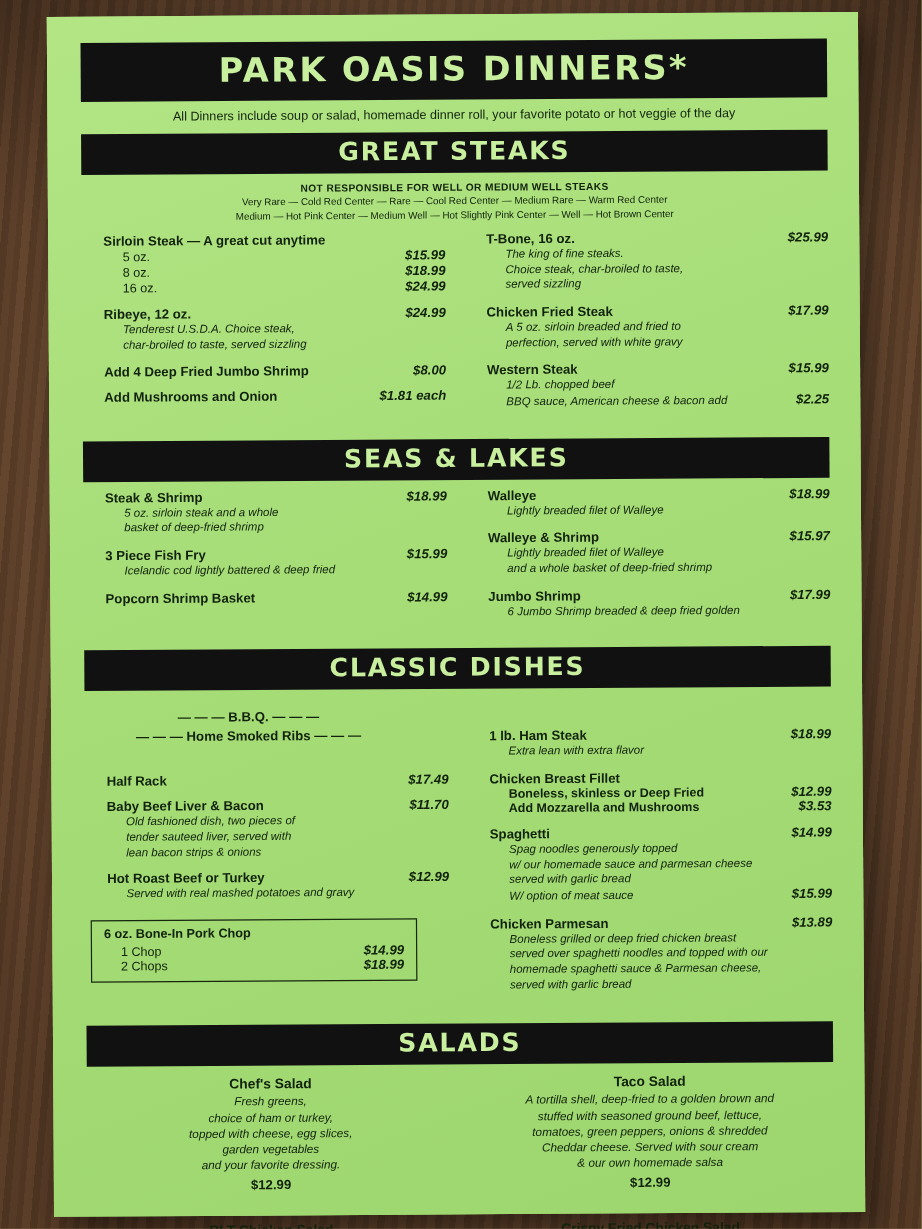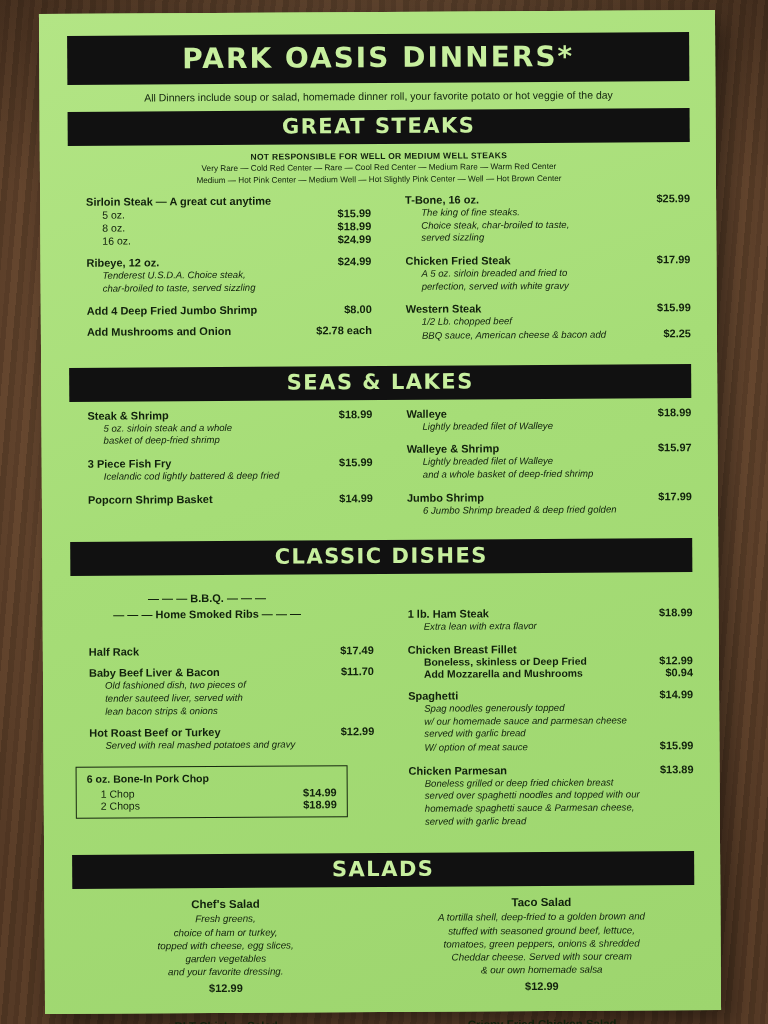--- a/index.html
+++ b/index.html
@@ -116,20 +116,21 @@
     font-size: 11px;
     font-weight: bold;
     flex: 1;
     padding-left: 18px;
   }
   .pr {
     font-size: 11px;
     font-weight: bold;
     white-space: nowrap;
     padding-left: 8px;
+    font-style: italic;
   }
   .desc {
     font-size: 9.6px;
     font-style: italic;
     line-height: 1.32;
     padding-left: 34px;
     margin-top: 1px;
   }
   .sizes {
     padding-left: 34px;
@@ -253,21 +254,21 @@
         <div class="item mt10">
           <div class="row">
             <span class="nm">Add 4 Deep Fried Jumbo Shrimp</span>
             <span class="pr">$8.00</span>
           </div>
         </div>
 
         <div class="item mt6">
           <div class="row">
             <span class="nm">Add Mushrooms and Onion</span>
-            <span class="pr">$2.78 each</span>
+            <span class="pr">$1.81 each</span>
           </div>
         </div>
       </div>
 
       <div class="col">
         <div class="item">
           <div class="row">
             <span class="nm">T-Bone, 16 oz.</span>
             <span class="pr">$25.99</span>
           </div>
@@ -408,21 +409,21 @@
         <div class="item mt10">
           <div class="row">
             <span class="nm">Chicken Breast Fillet</span>
           </div>
           <div class="row">
             <span class="bold-sub" style="flex:1">Boneless, skinless or Deep Fried</span>
             <span class="pr">$12.99</span>
           </div>
           <div class="row">
             <span class="bold-sub" style="flex:1">Add Mozzarella and Mushrooms</span>
-            <span class="pr">$0.94</span>
+            <span class="pr">$3.53</span>
           </div>
         </div>
 
         <div class="item mt10">
           <div class="row">
             <span class="nm">Spaghetti</span>
             <span class="pr">$14.99</span>
           </div>
           <div class="desc" style="white-space:pre-line">Spag noodles generously topped
 w/ our homemade sauce and parmesan cheese

